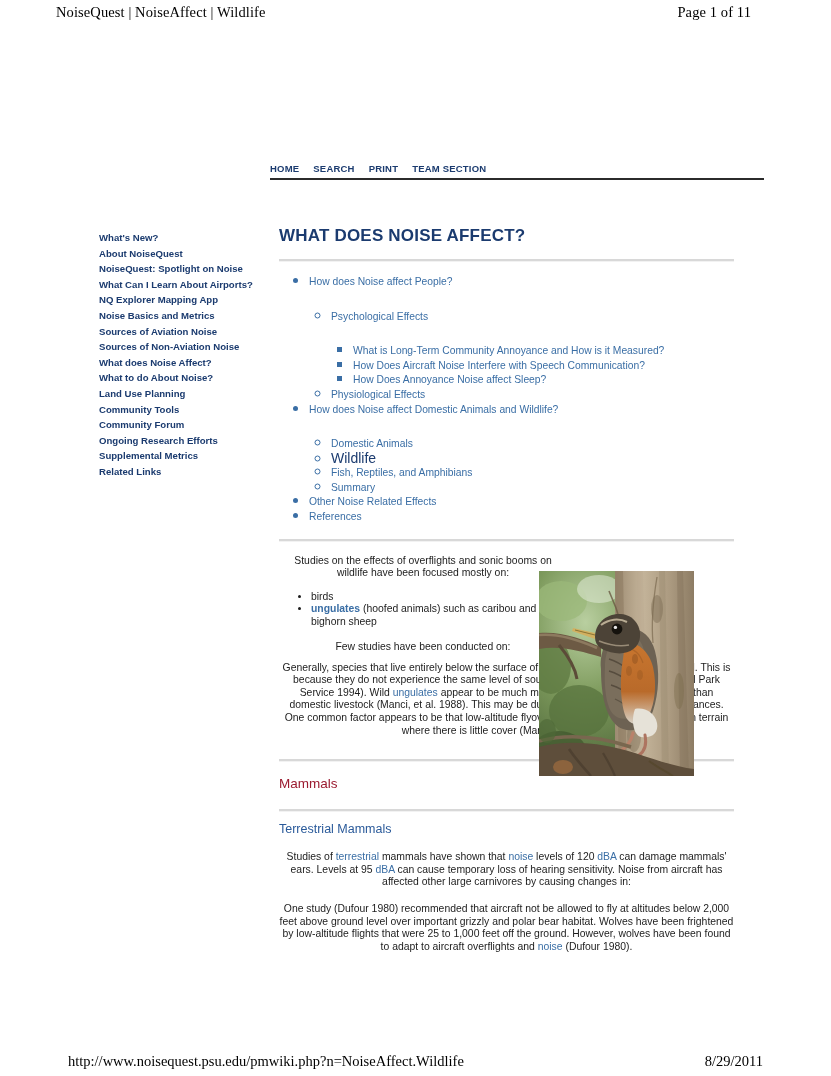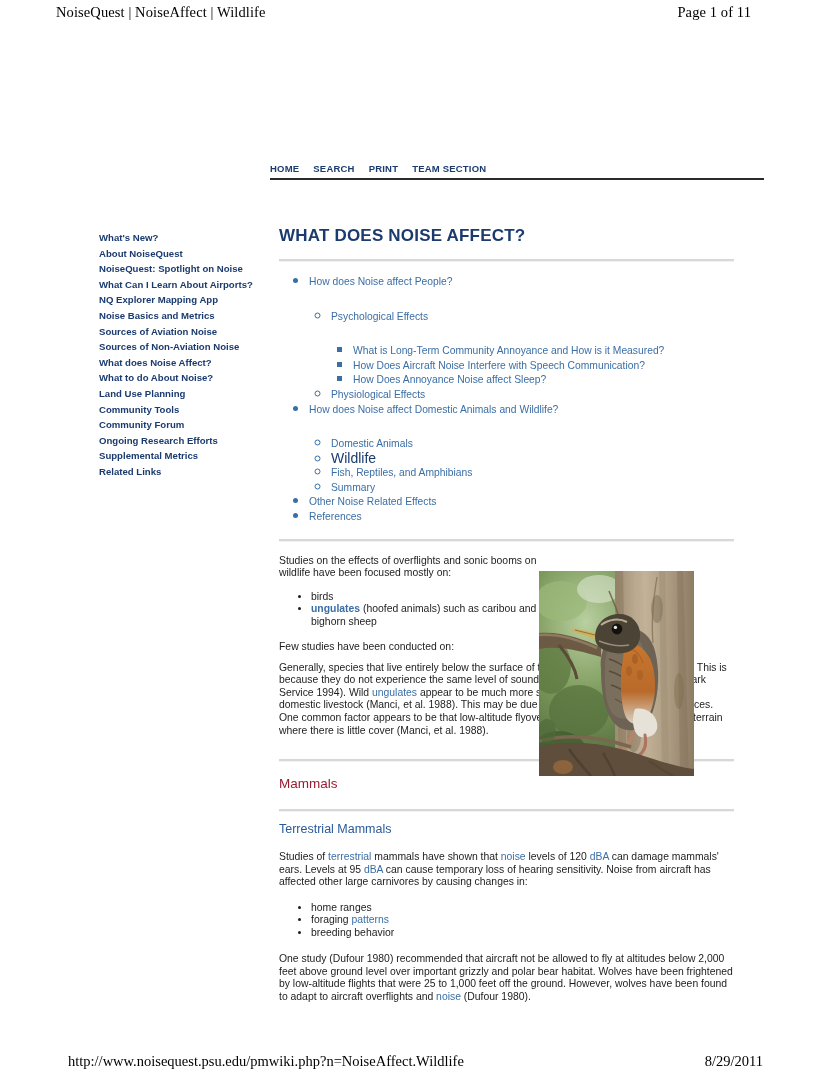--- a/index.html
+++ b/index.html
@@ -147,20 +147,21 @@
   }
   ul.toc li.current { line-height: 14.5px; }
 
   
   .body-block { position: relative; }
   p.para {
     font-size: 10.4px;
     line-height: 12.6px;
     color: #1c1c1c;
     margin: 0;
+    text-align: center;
   }
 
   a.link {
     color: #3a6ea5;
     text-decoration: none;
   }
   a.link.bold { font-weight: bold; }
 
   ul.bullets {
     margin: 11px 0 0 0;
@@ -409,25 +410,20 @@
 
   <hr class="divider" style="margin-top:18px;">
 
   <div class="spacer-10"></div>
   <h3 class="sec-blue">Terrestrial Mammals</h3>
 
   <p class="para" style="margin-top:15px;">
     <span>Studies of </span><a href="#" class="link">terrestrial</a><span> mammals have shown that </span><a href="#" class="link">noise</a><span> levels of 120 </span><a href="#" class="link">dBA</a><span> can damage mammals' ears. Levels at 95 </span><a href="#" class="link">dBA</a><span> can cause temporary loss of hearing sensitivity. Noise from aircraft has affected other large carnivores by causing changes in:</span>
   </p>
 
-  <ul class="bullets" style="margin-top:13px;">
-    <li><span>home ranges</span></li>
-    <li><span>foraging </span><a href="#" class="link">patterns</a></li>
-    <li><span>breeding behavior</span></li>
-  </ul>
 
   <p class="para" style="margin-top:14px;">
     <span>One study (Dufour 1980) recommended that aircraft not be allowed to fly at altitudes below 2,000 feet above ground level over important grizzly and polar bear habitat. Wolves have been frightened by low-altitude flights that were 25 to 1,000 feet off the ground. However, wolves have been found to adapt to aircraft overflights and </span><a href="#" class="link">noise</a><span> (Dufour 1980).</span>
   </p>
 
 </main>
 
 <div class="print-footer">
   <span>http://www.noisequest.psu.edu/pmwiki.php?n=NoiseAffect.Wildlife</span>
   <span>8/29/2011</span>

